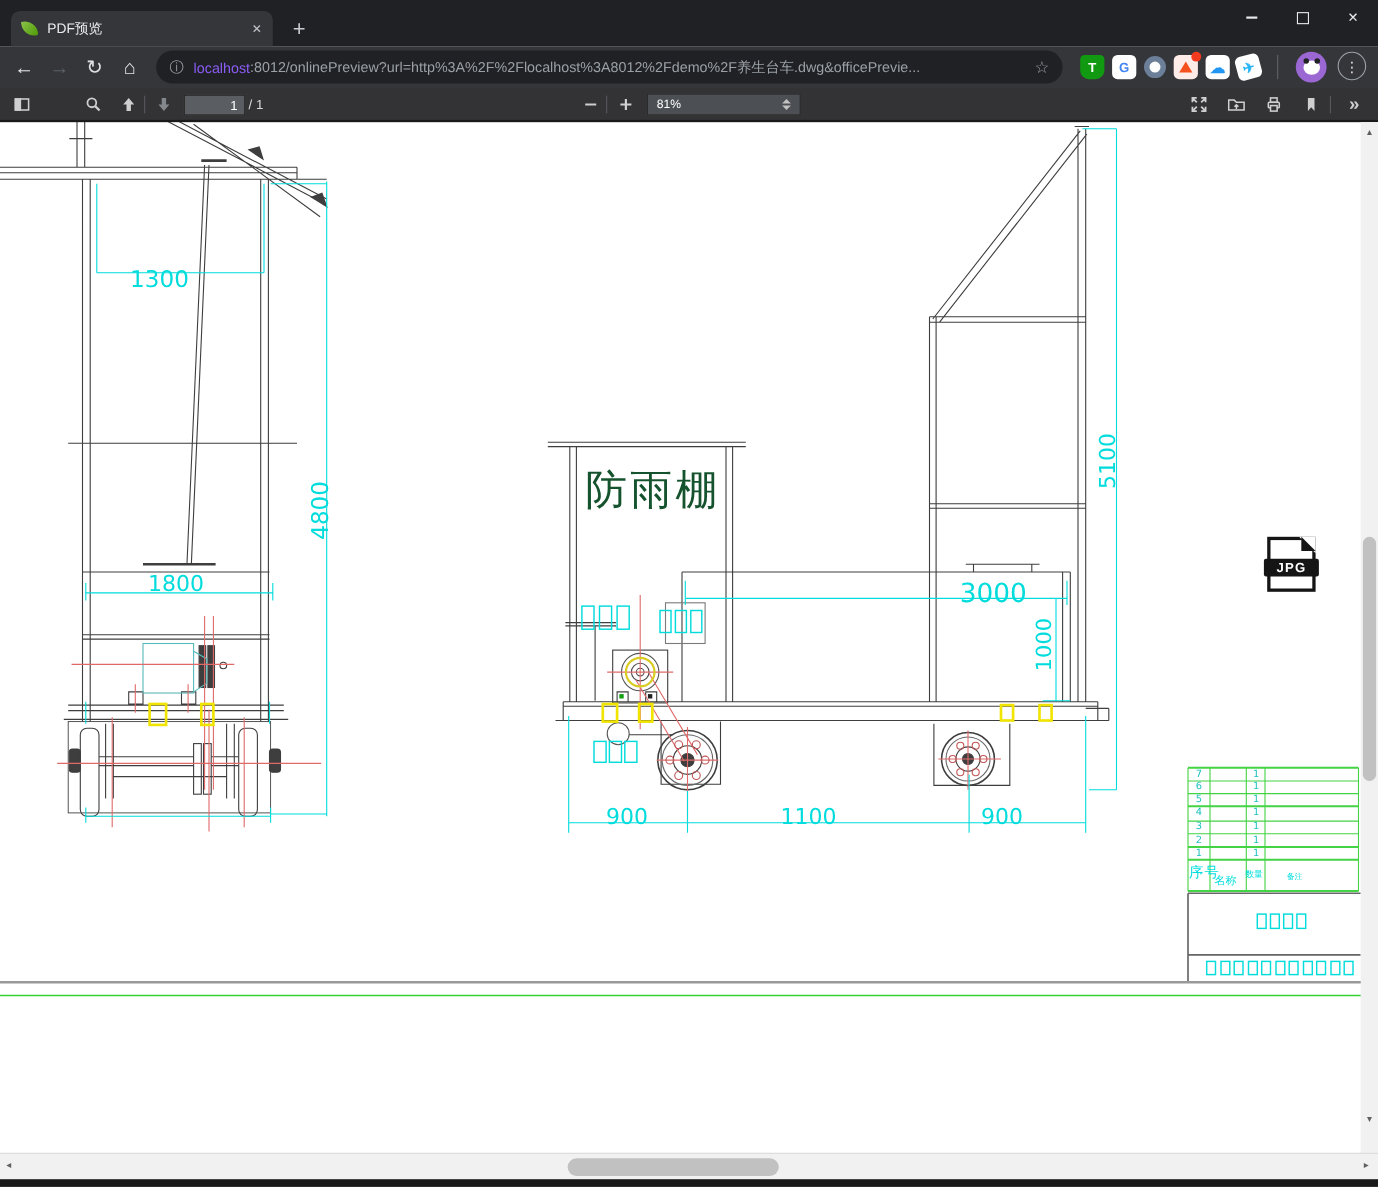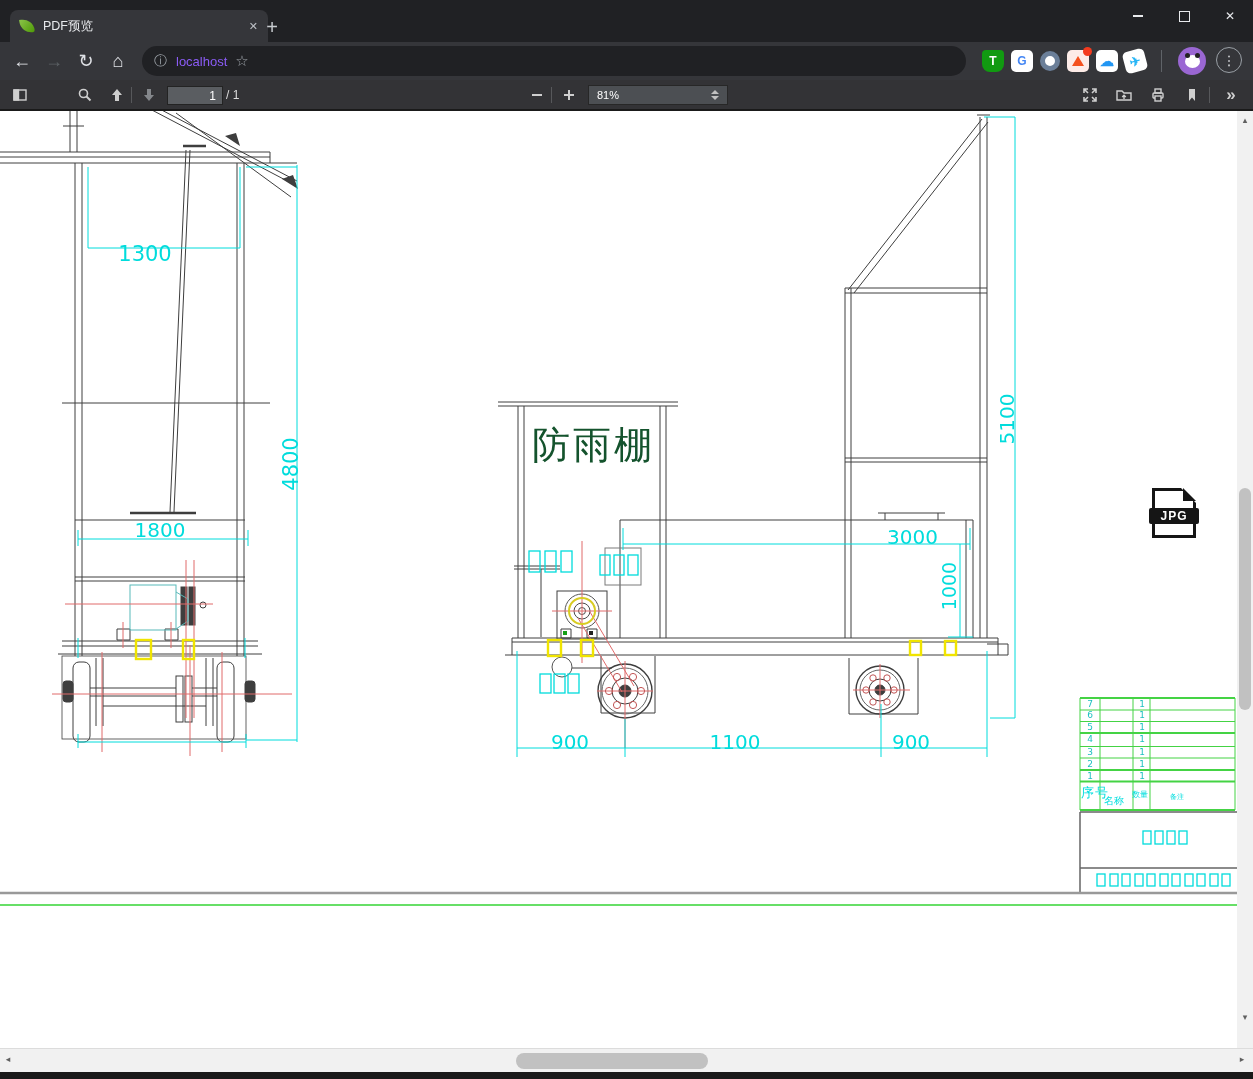--- a/index.html
+++ b/index.html
@@ -1,21 +1,21 @@
 <!DOCTYPE html>
 <html><head>
 <meta charset="utf-8">
 <style>
   html,body{margin:0;padding:0;}
   body{width:1253px;height:1079px;position:relative;background:#fff;overflow:hidden;
        font-family:"Liberation Sans",sans-serif;-webkit-font-smoothing:antialiased;}
   .abs{position:absolute;}
   
   #tabbar{position:absolute;left:0;top:0;width:1253px;height:42px;background:#202124;}
-  #tab{position:absolute;left:10px;top:10px;width:258px;height:32px;background:#35363a;
+  #tab{position:absolute;left:10px;top:10px;width:238px;height:32px;background:#35363a;
        border-radius:8px 8px 0 0;display:flex;align-items:center;padding:0 10px;box-sizing:border-box;}
   #tab .leaf{width:14px;height:14px;background:linear-gradient(135deg,#8bc34a,#4e9a06);
        border-radius:0 90% 15% 90%;transform:rotate(-8deg);flex:0 0 auto;}
   #tab .ttl{color:#e8eaed;font-size:12.5px;margin-left:9px;white-space:nowrap;flex:1;}
   #tab .x{color:#bdc1c6;font-size:11px;margin-left:6px;}
   #newtab{position:absolute;left:258px;top:13px;width:28px;height:28px;color:#c7cbcf;font-size:20px;
        display:flex;align-items:center;justify-content:center;}
   #winctl{position:absolute;right:0;top:0;height:32px;display:flex;}
   .winbtn{width:46px;height:32px;display:flex;align-items:center;justify-content:center;color:#e8eaed;font-size:12px;}
   .winbtn .mini{display:block;width:10px;height:1.4px;background:#e8eaed;}
@@ -217,21 +217,21 @@
   <path d="M0,893 H1253" stroke="#999" stroke-width="2.4" fill="none"></path>
   <path d="M0,905 H1253" stroke="#35d435" stroke-width="1.5" fill="none"></path>
 </svg>
 
 <div class="dim" style="left:105px;top:242px;width:80px;font-size:21px;">1300</div>
 <div class="dim rot" style="left:256px;top:452px;width:70px;font-size:21px;">4800</div>
 <div class="dim" style="left:120px;top:518px;width:80px;font-size:20px;">1800</div>
 <div class="dim" style="left:540px;top:730px;width:60px;font-size:20px;">900</div>
 <div class="dim" style="left:695px;top:730px;width:80px;font-size:20px;">1100</div>
 <div class="dim" style="left:881px;top:730px;width:60px;font-size:20px;">900</div>
-<div class="dim" style="left:868px;top:525px;width:70px;font-size:20px;text-align:right;">3000</div>
+<div class="dim" style="left:868px;top:525px;width:70px;font-size:24px;">3000</div>
 <div class="dim rot" style="left:914px;top:575px;width:70px;font-size:19px;">1000</div>
 <div class="dim rot" style="left:972px;top:407px;width:70px;font-size:20px;">5100</div>
 <div id="canopy">防雨棚</div>
 
 <span class="tbl" style="left:1083px;top:699px;">7</span>
 <span class="tbl" style="left:1083px;top:710px;">6</span>
 <span class="tbl" style="left:1083px;top:722px;">5</span>
 <span class="tbl" style="left:1083px;top:734px;">4</span>
 <span class="tbl" style="left:1083px;top:747px;">3</span>
 <span class="tbl" style="left:1083px;top:759px;">2</span>
@@ -273,20 +273,21 @@
 </div>
 
 <div id="navbar">
   <span class="navbtn" style="left:8px;">←</span>
   <span class="navbtn disabled" style="left:40px;">→</span>
   <span class="navbtn" style="left:72px;">↻</span>
   <span class="navbtn" style="left:104px;">⌂</span>
   <div id="urlpill">
     <span class="info">ⓘ</span>
     <span class="host">localhost</span>
+    <span class="rest">:8012/onlinePreview?url=http%3A%2F%2Flocalhost%3A8012%2Fdemo%2F养生台车.dwg&amp;officePrevie...</span>
     <span class="star">☆</span>
   </div>
   <span class="ext" style="left:982px;background:#119a11;color:#fff;border-radius:4px 4px 8px 8px;">T</span>
   <span class="ext" style="left:1011px;background:#fff;color:#4285f4;">G</span>
   <span class="ext" style="left:1039px;">
       <i style="display:block;width:10px;height:10px;border:5px solid #6b7f99;border-radius:50%;background:#fff;"></i>
     </span>
   <span class="ext" style="left:1067px;background:#fdece8;position:absolute;">
     <i style="display:block;width:0;height:0;border-left:6px solid transparent;border-right:6px solid transparent;border-bottom:10px solid #f4511e;"></i>
     <i style="position:absolute;right:-3px;top:-3px;width:9px;height:9px;background:#f43a1e;border-radius:50%;"></i>

